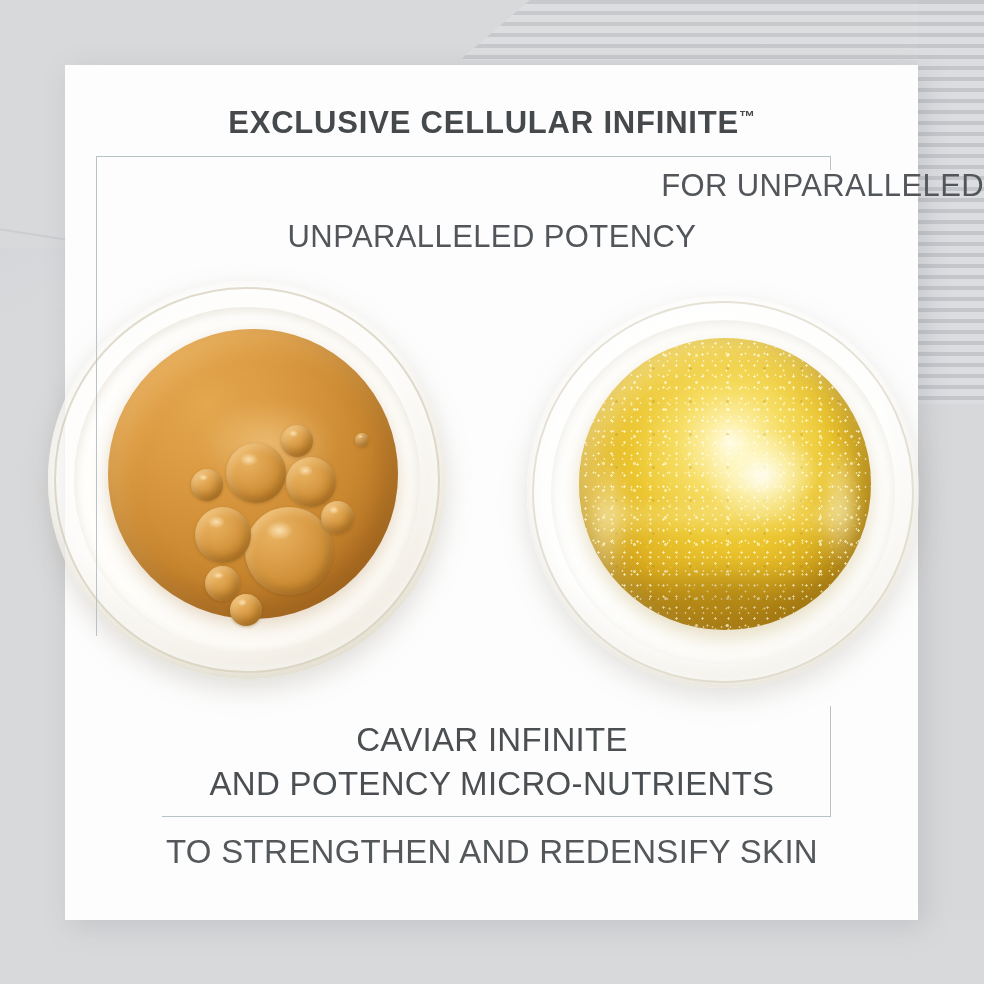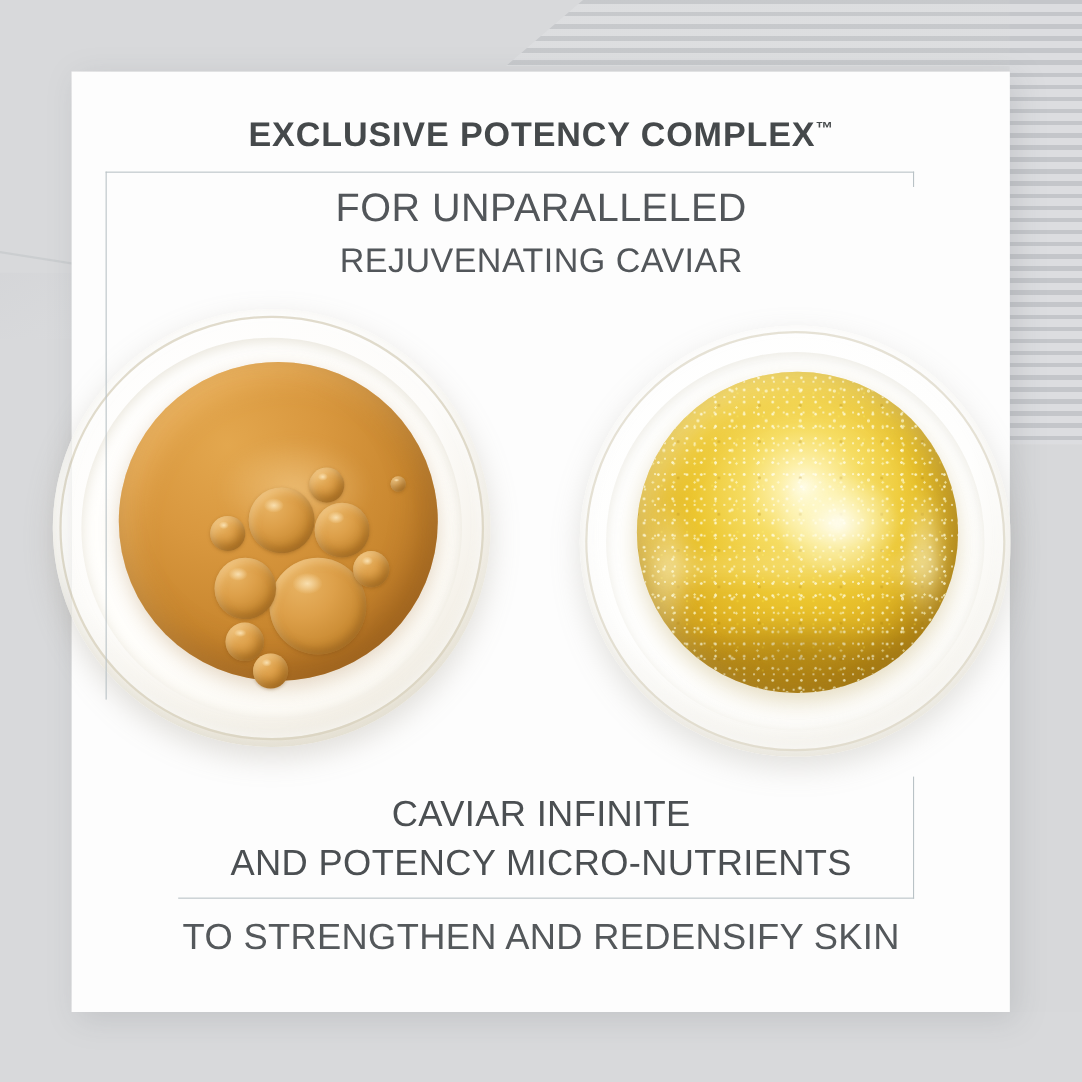--- a/index.html
+++ b/index.html
@@ -73,21 +73,21 @@
   #frame-bottom { left:162px; top:816px; width:669px; height:1px; }
 
   
   .txt { position:absolute; width:100%; text-align:center;
          color:#4a4e50; letter-spacing:.5px; }
   #headline {
     top:105px; font-size:31px; font-weight:bold; letter-spacing:.8px;
     color:#45494b;
   }
   #headline .tm { font-size:16px; vertical-align:super; font-weight:bold; }
-  #sub1 { top:168px; font-size:36px; font-weight:normal; color:#52565a; letter-spacing:.4px; }
+  #sub1 { top:168px; font-size:31px; font-weight:normal; color:#52565a; letter-spacing:.4px;text-align:right; }
   #sub2 { top:219px; font-size:31px; font-weight:normal; color:#52565a; letter-spacing:.4px; }
 
   #foot1 { top:721px; font-size:33px; font-weight:normal; color:#4b4f52; letter-spacing:.3px; }
   #foot2 { top:765px; font-size:33px; font-weight:normal; color:#4b4f52; letter-spacing:.3px; }
   #foot3 { top:833px; font-size:33px; font-weight:normal; color:#54585b; letter-spacing:.3px; }
 
   
   .dish-wrap { position:absolute; }
 
   
@@ -281,22 +281,22 @@
     <div class="shadow-bot"></div>
   </div>
 </div>
 
 <div class="fr" id="frame-top"></div>
 <div class="fr" id="frame-left"></div>
 <div class="fr" id="frame-r-top"></div>
 <div class="fr" id="frame-r-bot"></div>
 <div class="fr" id="frame-bottom"></div>
 
-<div class="txt" id="headline"><span>EXCLUSIVE POTENCY COMPLEX</span><span class="tm">™</span></div>
+<div class="txt" id="headline"><span>EXCLUSIVE CELLULAR INFINITE</span><span class="tm">™</span></div>
 
 <div class="txt" id="sub1">FOR UNPARALLELED</div>
-<div class="txt" id="sub2">REJUVENATING CAVIAR</div>
+<div class="txt" id="sub2">UNPARALLELED POTENCY</div>
 
 <div class="txt" id="foot1">CAVIAR INFINITE</div>
 <div class="txt" id="foot2">AND POTENCY MICRO-NUTRIENTS</div>
 <div class="txt" id="foot3">TO STRENGTHEN AND REDENSIFY SKIN</div>
 
 <div id="card-shadow"></div>
 
 </body></html>

